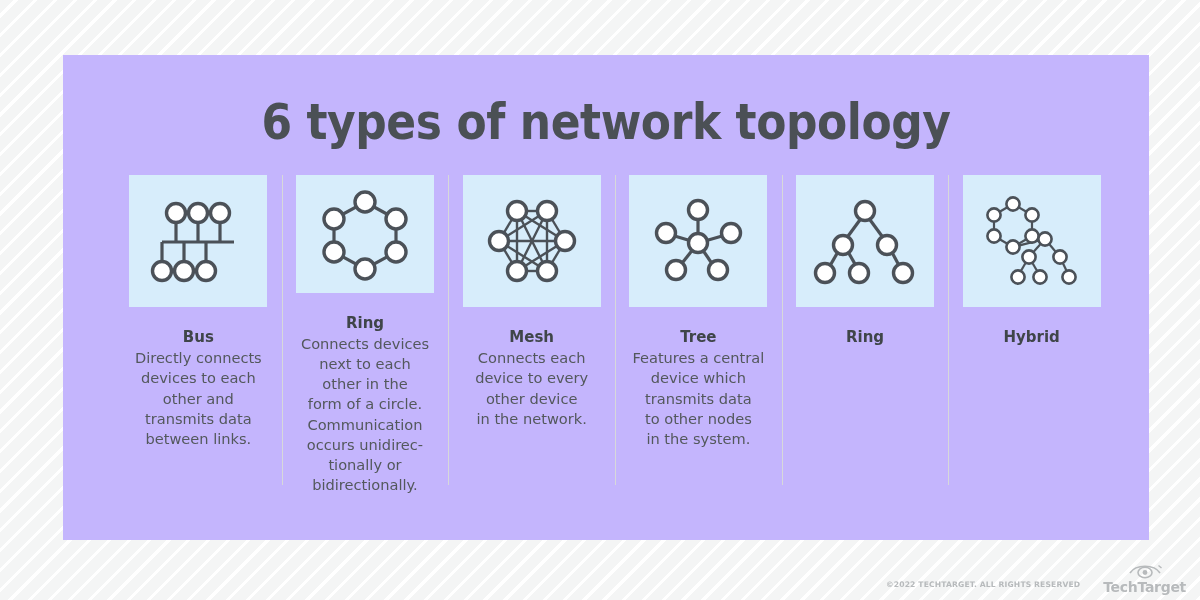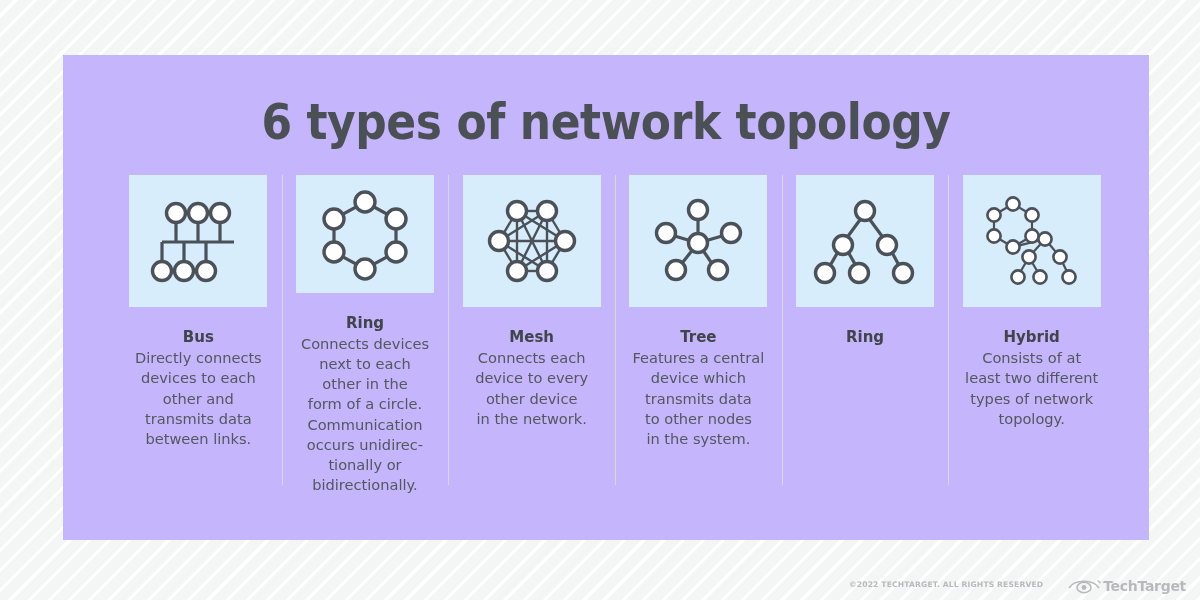--- a/index.html
+++ b/index.html
@@ -154,21 +154,21 @@
     font-size: 7.6px;
     font-weight: bold;
     letter-spacing: 0.15px;
     color: #b7babc;
     padding-bottom: 5px;
     white-space: nowrap;
   }
 
   .logo {
     display: flex;
-    flex-direction: row;
+    flex-direction: column;
     align-items: center;
     gap: 1px;
   }
 
   .logo-word {
     font-size: 14px;
     font-weight: bold;
     color: #b7babc;
     letter-spacing: -0.3px;
     line-height: 1;
@@ -336,24 +336,20 @@
             <circle class="node-sm" cx="17" cy="24" r="6.6"></circle>
             <circle class="node-sm" cx="68" cy="48" r="6.6"></circle>
             <circle class="node-sm" cx="52" cy="66" r="6.6"></circle>
             <circle class="node-sm" cx="83" cy="66" r="6.6"></circle>
             <circle class="node-sm" cx="41" cy="86" r="6.6"></circle>
             <circle class="node-sm" cx="63" cy="86" r="6.6"></circle>
             <circle class="node-sm" cx="92" cy="86" r="6.6"></circle>
           </svg>
         </div>
         <div class="col-title">Hybrid</div>
-        <div class="col-desc">Consists of at
-least two different
-types of network
-topology.</div>
       </div>
 
     </div>
   </div>
 
   <div class="footer">
     <div class="copyright">©2022 TECHTARGET. ALL RIGHTS RESERVED</div>
     <div class="logo">
       <svg width="36" height="17" viewBox="0 0 36 17">
         <path d="M3 11 C9 2, 27 2, 33 11" stroke="#b7babc" stroke-width="1.6" fill="none"></path>

